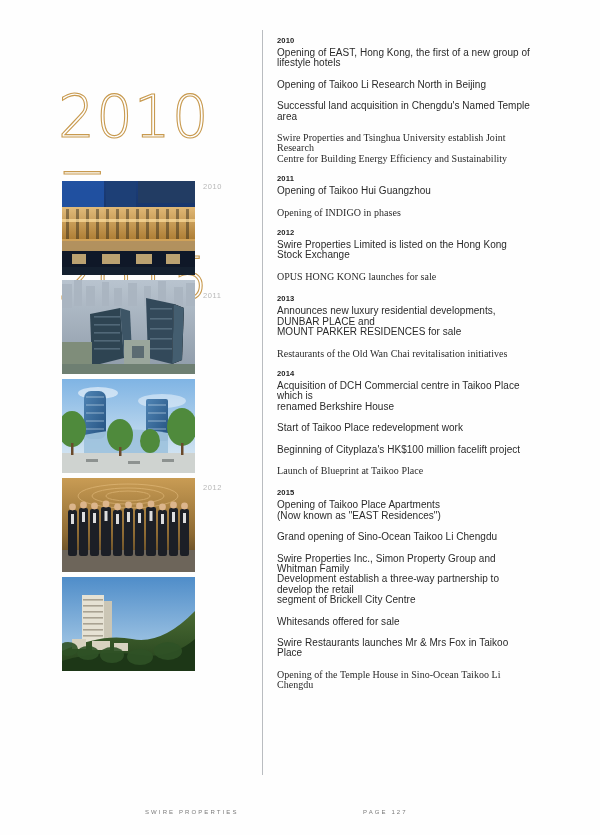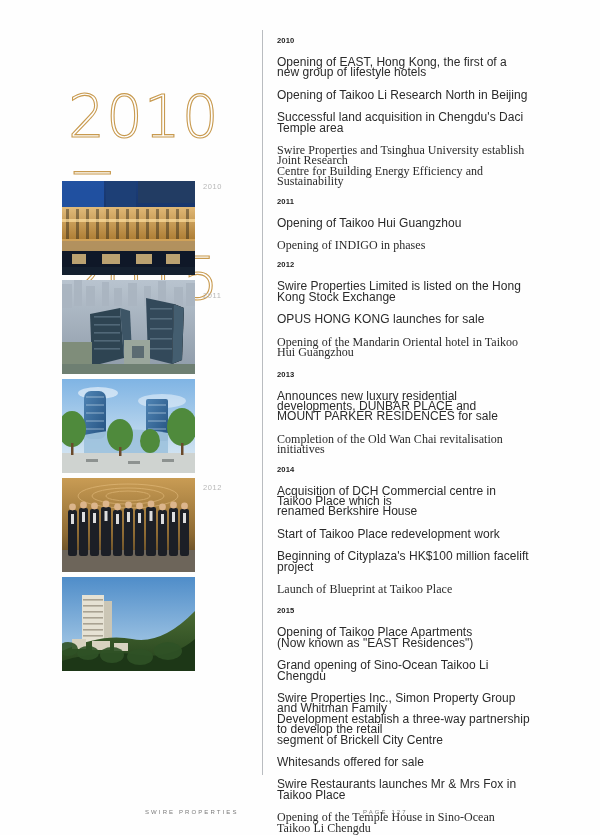--- a/index.html
+++ b/index.html
@@ -18,21 +18,21 @@
 
   .page {
     position: absolute;
     inset: 0;
     background: #fefefe;
   }
 
   
   .era-title {
     position: absolute;
-    left: 68px;
+    left: 58px;
     top: 36px;
     width: 200px;
     color: #c89a4f;
     font-family: "DejaVu Sans", sans-serif;
     font-weight: 300;
     font-size: 58px;
     line-height: 54px;
     letter-spacing: 1px;
     -webkit-text-stroke: 0.4px #c89a4f;
     white-space: pre-line;
@@ -93,24 +93,24 @@
     font-size: 7.6px;
     font-weight: bold;
     color: #1c1c1c;
     letter-spacing: 0.15px;
     margin: 0 0 3px 0;
     font-family: "Liberation Sans", sans-serif;
   }
   .year-block { margin-bottom: 10px; }
   .year-block.gap-top { margin-top: 12px; }
   .entry {
-    font-size: 12px;
+    font-size: 10px;
     line-height: 10.4px;
     color: #2a2a2a;
-    margin: 12px 0 11px 0;
+    margin: 0 0 11px 0;
     letter-spacing: 0.04px;
     font-family: "Liberation Sans", sans-serif;
     white-space: pre-line;
   }
   .entry:last-child { margin-bottom: 0; font-family: Liberation Serif, serif; }
 
   
   .footer-left, .footer-right {
     position: absolute;
     top: 809px;
@@ -382,43 +382,42 @@
   <div class="year-tag yt0">2010</div>
   <div class="year-tag yt1">2011</div>
   <div class="year-tag yt2">2012</div>
 
   <div class="content">
 
     <div class="year-block">
       <div class="year-head">2010</div>
       <p class="entry">Opening of EAST, Hong Kong, the first of a new group of lifestyle hotels</p>
       <p class="entry">Opening of Taikoo Li Research North in Beijing</p>
-      <p class="entry">Successful land acquisition in Chengdu's Daci Temple area</p>
+      <p class="entry">Successful land acquisition in Chengdu's Named Temple area</p>
       <p class="entry">Swire Properties and Tsinghua University establish Joint Research
 Centre for Building Energy Efficiency and Sustainability</p>
     </div>
 
     <div class="year-block">
       <div class="year-head">2011</div>
       <p class="entry">Opening of Taikoo Hui Guangzhou</p>
       <p class="entry">Opening of INDIGO in phases</p>
     </div>
 
     <div class="year-block">
       <div class="year-head">2012</div>
       <p class="entry">Swire Properties Limited is listed on the Hong Kong Stock Exchange</p>
       <p class="entry">OPUS HONG KONG launches for sale</p>
-      <p class="entry">Opening of the Mandarin Oriental hotel in Taikoo Hui Guangzhou</p>
     </div>
 
     <div class="year-block gap-top">
       <div class="year-head">2013</div>
       <p class="entry">Announces new luxury residential developments, DUNBAR PLACE and
 MOUNT PARKER RESIDENCES for sale</p>
-      <p class="entry">Completion of the Old Wan Chai revitalisation initiatives</p>
+      <p class="entry">Restaurants of the Old Wan Chai revitalisation initiatives</p>
     </div>
 
     <div class="year-block">
       <div class="year-head">2014</div>
       <p class="entry">Acquisition of DCH Commercial centre in Taikoo Place which is
 renamed Berkshire House</p>
       <p class="entry">Start of Taikoo Place redevelopment work</p>
       <p class="entry">Beginning of Cityplaza's HK$100 million facelift project</p>
       <p class="entry">Launch of Blueprint at Taikoo Place</p>
     </div>

